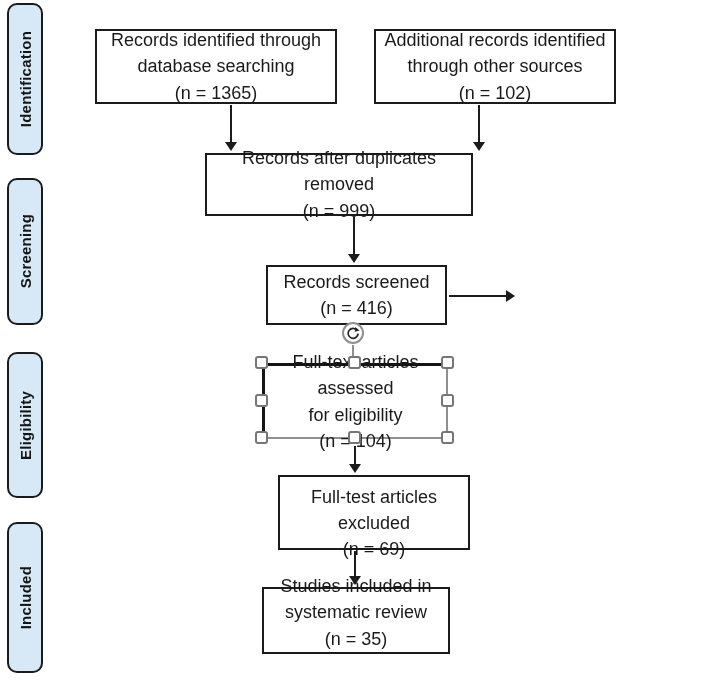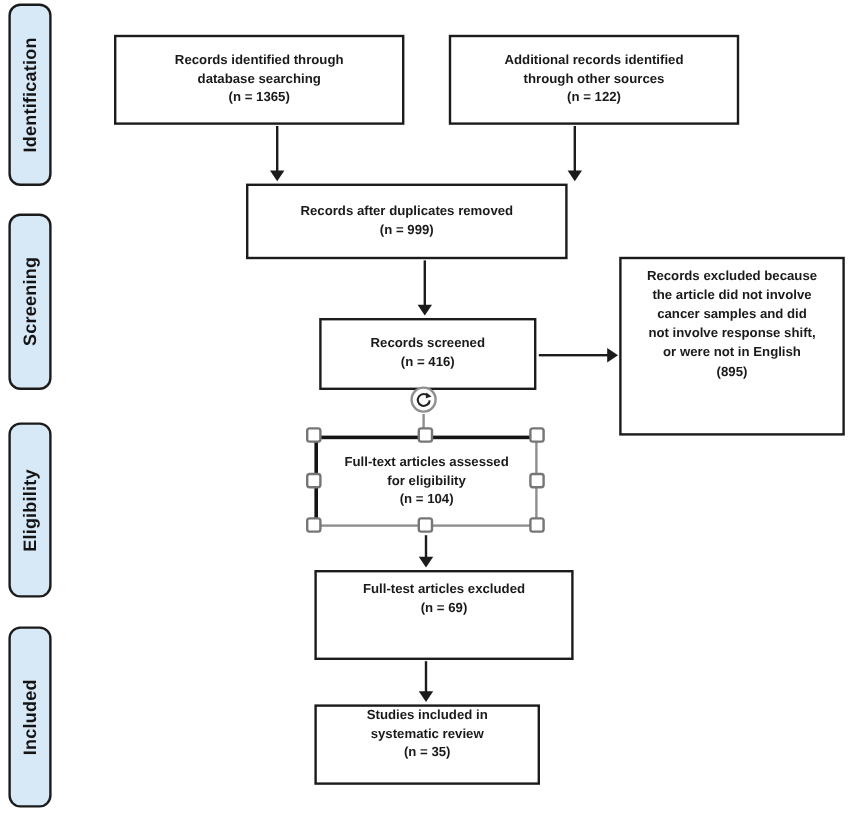--- a/index.html
+++ b/index.html
@@ -43,22 +43,22 @@
     background: #ffffff;
     border: 2px solid var(--border, #1b1b1b);
     box-sizing: border-box;
     display: flex;
     align-items: center;
     justify-content: center;
     text-align: center;
     z-index: 1;
   }
   .fbox .btxt {
-    font-size: 11px;
-    font-weight: 700;
+    font-size: 18px;
+    font-weight: 400;
     line-height: 1.45;
     color: #1a1a1a;
     white-space: pre-line;
     padding: 0 4px;
   }
   .fbox.top-align { align-items: flex-start; }
   .fbox.top-align .btxt { padding-top: 7px; }
   .fbox.lift .btxt { padding-bottom: 16px; }
   
   .fbox.selected {
@@ -141,44 +141,36 @@
   </div>
 
   <div class="fbox" style="left:95px;top:29px;width:242px;height:75px">
     <span class="btxt">Records identified through
 database searching
 (n = 1365)</span>
   </div>
   <div class="fbox" style="left:374px;top:29px;width:242px;height:75px">
     <span class="btxt">Additional records identified
 through other sources
-(n = 122)</span>
+(n = 102)</span>
   </div>
   <div class="fbox" style="left:205px;top:153px;width:268px;height:63px">
     <span class="btxt">Records after duplicates removed
 (n = 999)</span>
   </div>
   <div class="fbox" style="left:266px;top:265px;width:181px;height:60px">
     <span class="btxt">Records screened
 (n = 416)</span>
-  </div>
-  <div class="fbox top-align" style="left:516px;top:214px;width:188px;height:149px">
-    <span class="btxt">Records excluded because
-the article did not involve
-cancer samples and did
-not involve response shift,
-or were not in English
-(895)</span>
   </div>
   <div class="fbox selected" style="left:262px;top:363px;width:186px;height:76px">
     <span class="btxt">Full-text articles assessed
 for eligibility
 (n = 104)</span>
   </div>
-  <div class="fbox top-align" style="left:262px;top:475px;width:216px;height:75px">
+  <div class="fbox top-align" style="left:278px;top:475px;width:192px;height:75px">
     <span class="btxt">Full-test articles excluded
 (n = 69)</span>
   </div>
   <div class="fbox lift" style="left:262px;top:587px;width:188px;height:67px">
     <span class="btxt">Studies included in
 systematic review
 (n = 35)</span>
   </div>
 
   <div class="vline" style="left:230px;top:105px;height:38px"></div>

